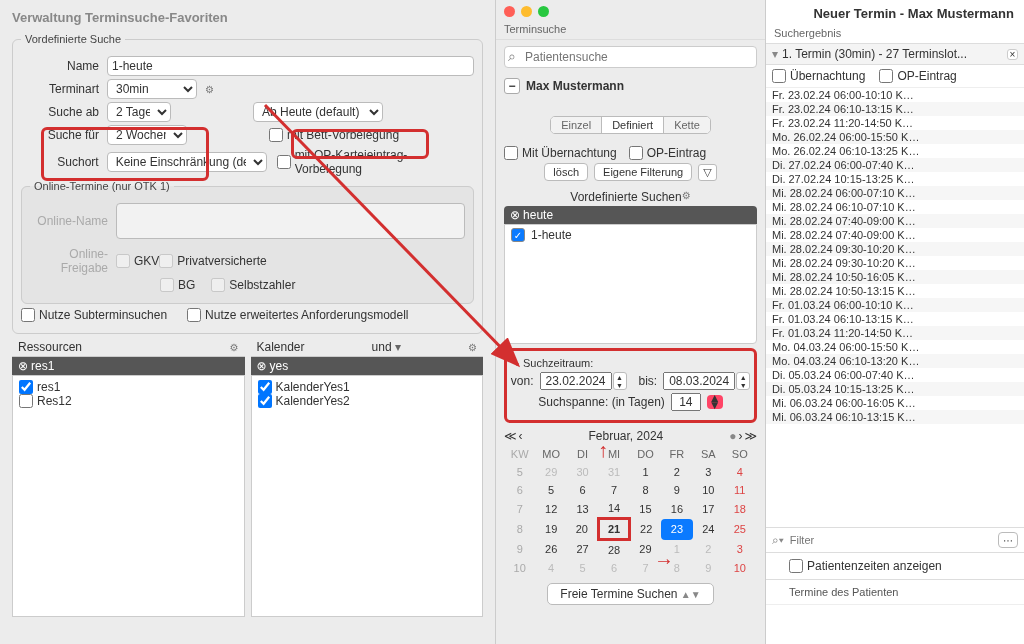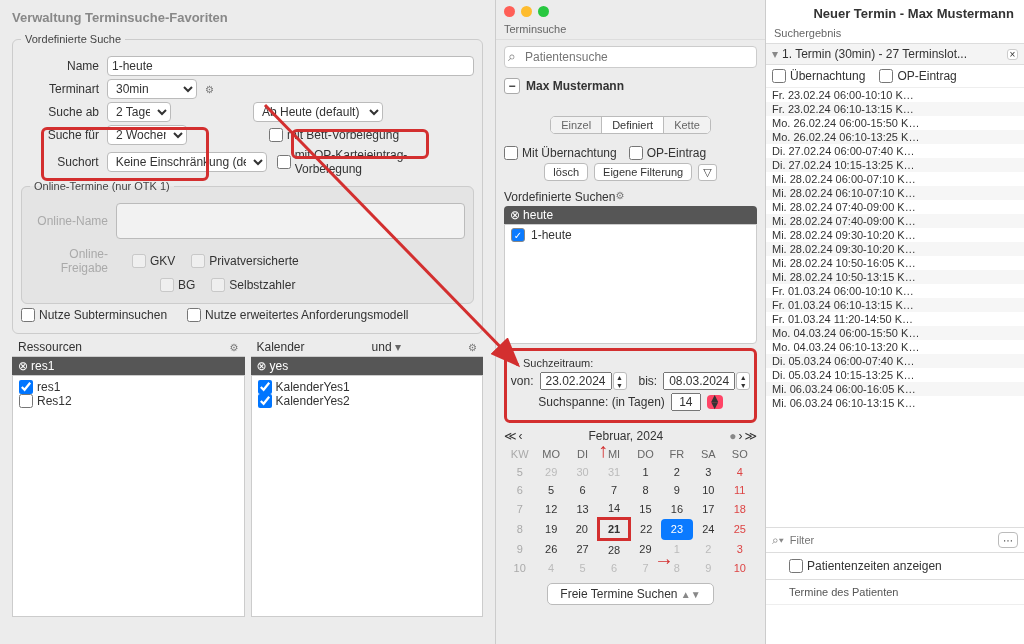--- a/index.html
+++ b/index.html
@@ -124,21 +124,21 @@
     </div>
     <div class="highlight hl1"></div>
     <div class="highlight hl2"></div>
 
     <fieldset style="background:#e4e4e4">
       <legend>Online-Termine (nur OTK 1)</legend>
       <div class="row">
         <span class="lbl disabled-label">Online-Name</span>
         <input type="text" class="wide" style="background: rgb(242, 242, 242); height: 36px;">
       </div>
-      <div class="row" style="gap:16px;margin-top:8px">
+      <div class="row" style="margin-top:8px">
         <span class="lbl disabled-label">Online-Freigabe</span>
         <label class="chk disabled-label">
             <input type="checkbox" disabled="" style="">
             <span>GKV</span>
           </label>
         <label class="chk disabled-label">
             <input type="checkbox" disabled="" style="">
             <span>Privatversicherte</span>
           </label>
       </div>
@@ -244,21 +244,21 @@
           <input type="checkbox" style="">
           <span>OP-Eintrag</span>
         </label>
     </div>
     <div class="row" style="gap:6px;justify-content:center">
       <button class="btn">lösch</button>
       <button class="btn">Eigene Filterung</button>
       <span class="filter-icon">▽</span>
     </div>
   </div>
-  <div style="padding:0 8px;display:flex;justify-content:flex-start;font-size:11px;color:#555">
+  <div style="padding:0 8px;display:flex;justify-content:center;font-size:11px;color:#555">
     <span>Vordefinierte Suchen</span>
     <span class="gear-icon">⚙</span>
   </div>
   <div class="dark-bar" style="margin:2px 8px 0 8px;border-radius:4px 4px 0 0">
     <span style="color:#fff">⊗</span>
       <span style="color:#fff">heute</span>
   </div>
   <div class="list-box" style="margin-top:0;border-radius:0 0 4px 4px">
     <div class="list-item">
       <span class="bluechk">✓</span>
@@ -408,20 +408,21 @@
         <span>Übernachtung</span>
       </label>
     <label class="chk">
         <input type="checkbox" style="">
         <span>OP-Eintrag</span>
       </label>
   </div>
   <div class="result-list" id="result-list">
       <div class="result-row">Fr.  23.02.24  06:00-10:10  K…</div>
       <div class="result-row">Fr.  23.02.24  06:10-13:15  K…</div>
+      <div class="result-row">Fr.  23.02.24  11:20-14:50  K…</div>
       <div class="result-row">Mo.  26.02.24  06:00-15:50  K…</div>
       <div class="result-row">Mo.  26.02.24  06:10-13:25  K…</div>
       <div class="result-row">Di.  27.02.24  06:00-07:40  K…</div>
       <div class="result-row">Di.  27.02.24  10:15-13:25  K…</div>
       <div class="result-row">Mi.  28.02.24  06:00-07:10  K…</div>
       <div class="result-row">Mi.  28.02.24  06:10-07:10  K…</div>
       <div class="result-row">Mi.  28.02.24  07:40-09:00  K…</div>
       <div class="result-row">Mi.  28.02.24  07:40-09:00  K…</div>
       <div class="result-row">Mi.  28.02.24  09:30-10:20  K…</div>
       <div class="result-row">Mi.  28.02.24  09:30-10:20  K…</div>

